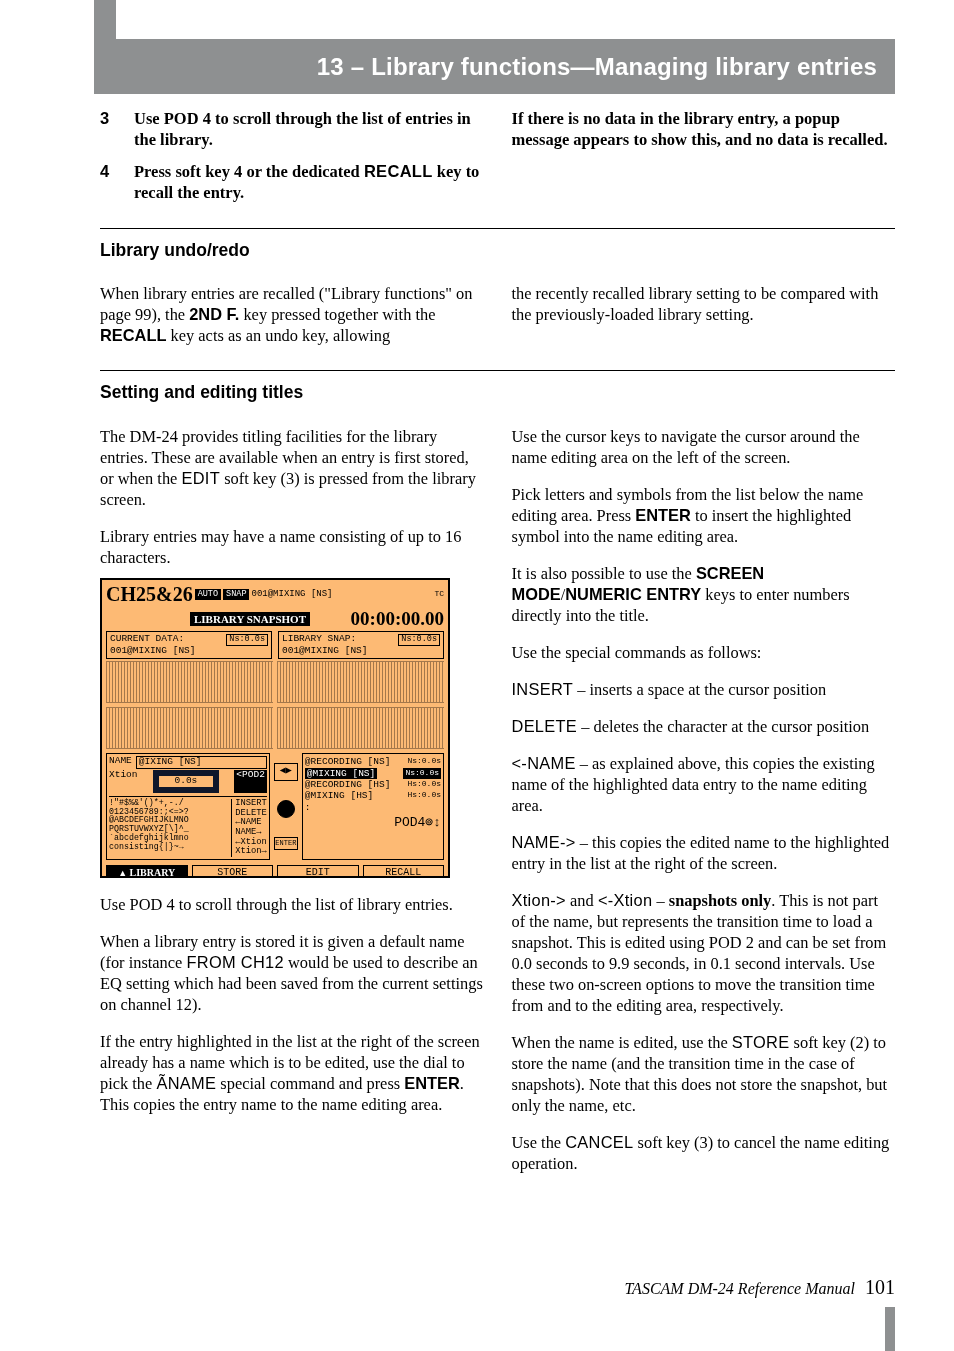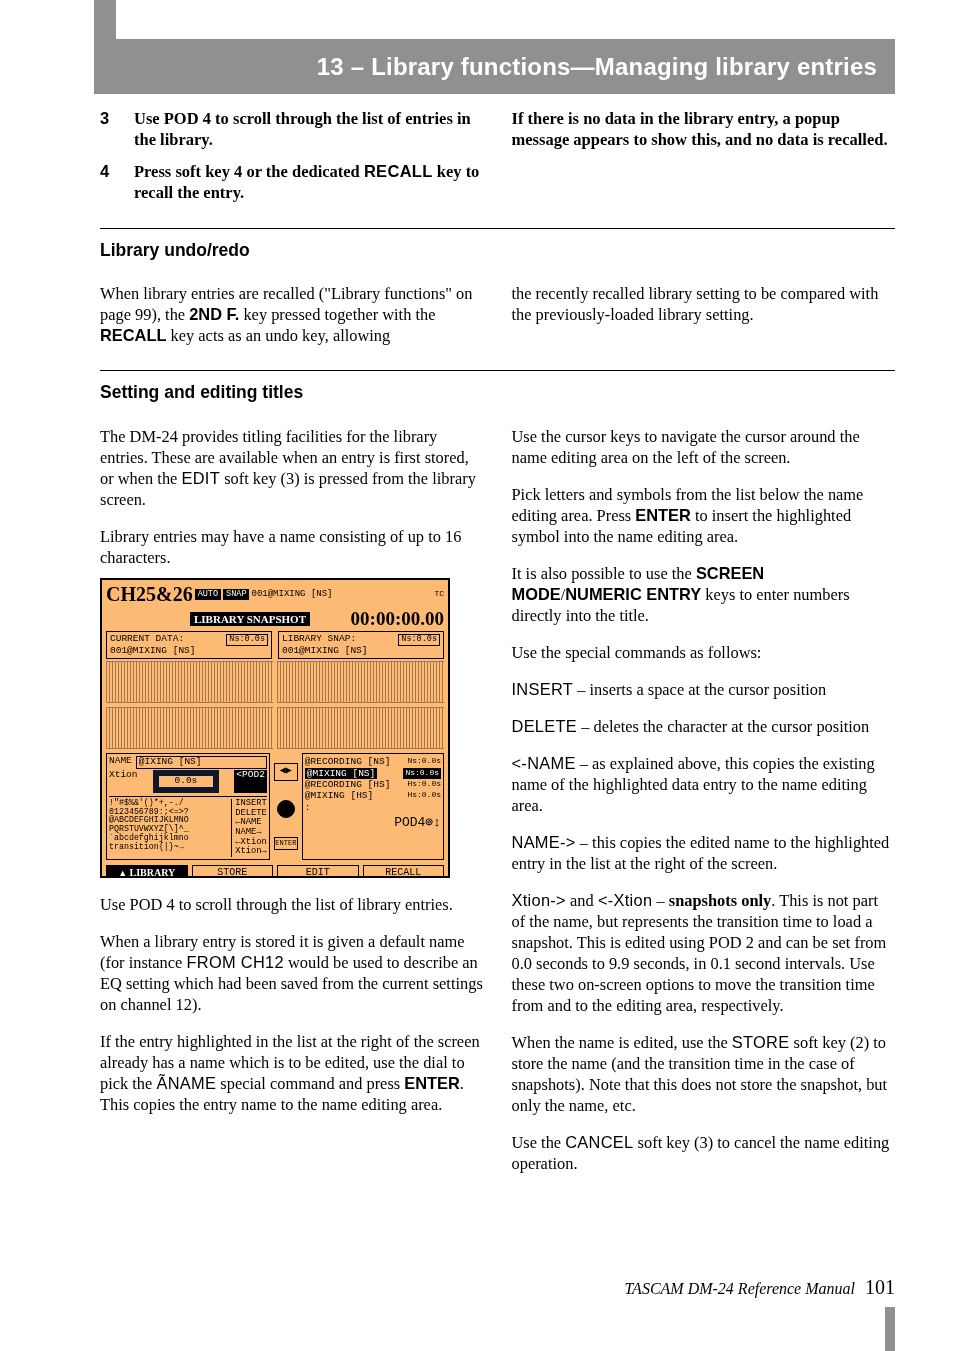--- a/index.html
+++ b/index.html
@@ -351,21 +351,21 @@
               <span style="border:6px solid #0f172a;padding:0 16px">0.0s</span>
               <span class="hl">&lt;POD2</span>
             </div>
             <div style="display:flex;margin-top:3px;border-top:1px solid #000;padding-top:2px">
               <div style="font-size:8.3px;line-height:1.05;flex:1">
                 <div> !"#$%&amp;'()*+,-./</div>
                 <div>0123456789:;&lt;=&gt;?</div>
                 <div>@ABCDEFGHIJKLMNO</div>
                 <div>PQRSTUVWXYZ[\]^_</div>
                 <div>`abcdefghijklmno</div>
-                <div>transition{|}~→</div>
+                <div>consisting{|}~→</div>
               </div>
               <div style="font-size:8.8px;line-height:1.1;border-left:1px solid #000;padding-left:3px">
                 <div>INSERT</div>
                 <div>DELETE</div>
                 <div>←NAME</div>
                 <div>NAME→</div>
                 <div>←Xtion</div>
                 <div>Xtion→</div>
               </div>
             </div>

